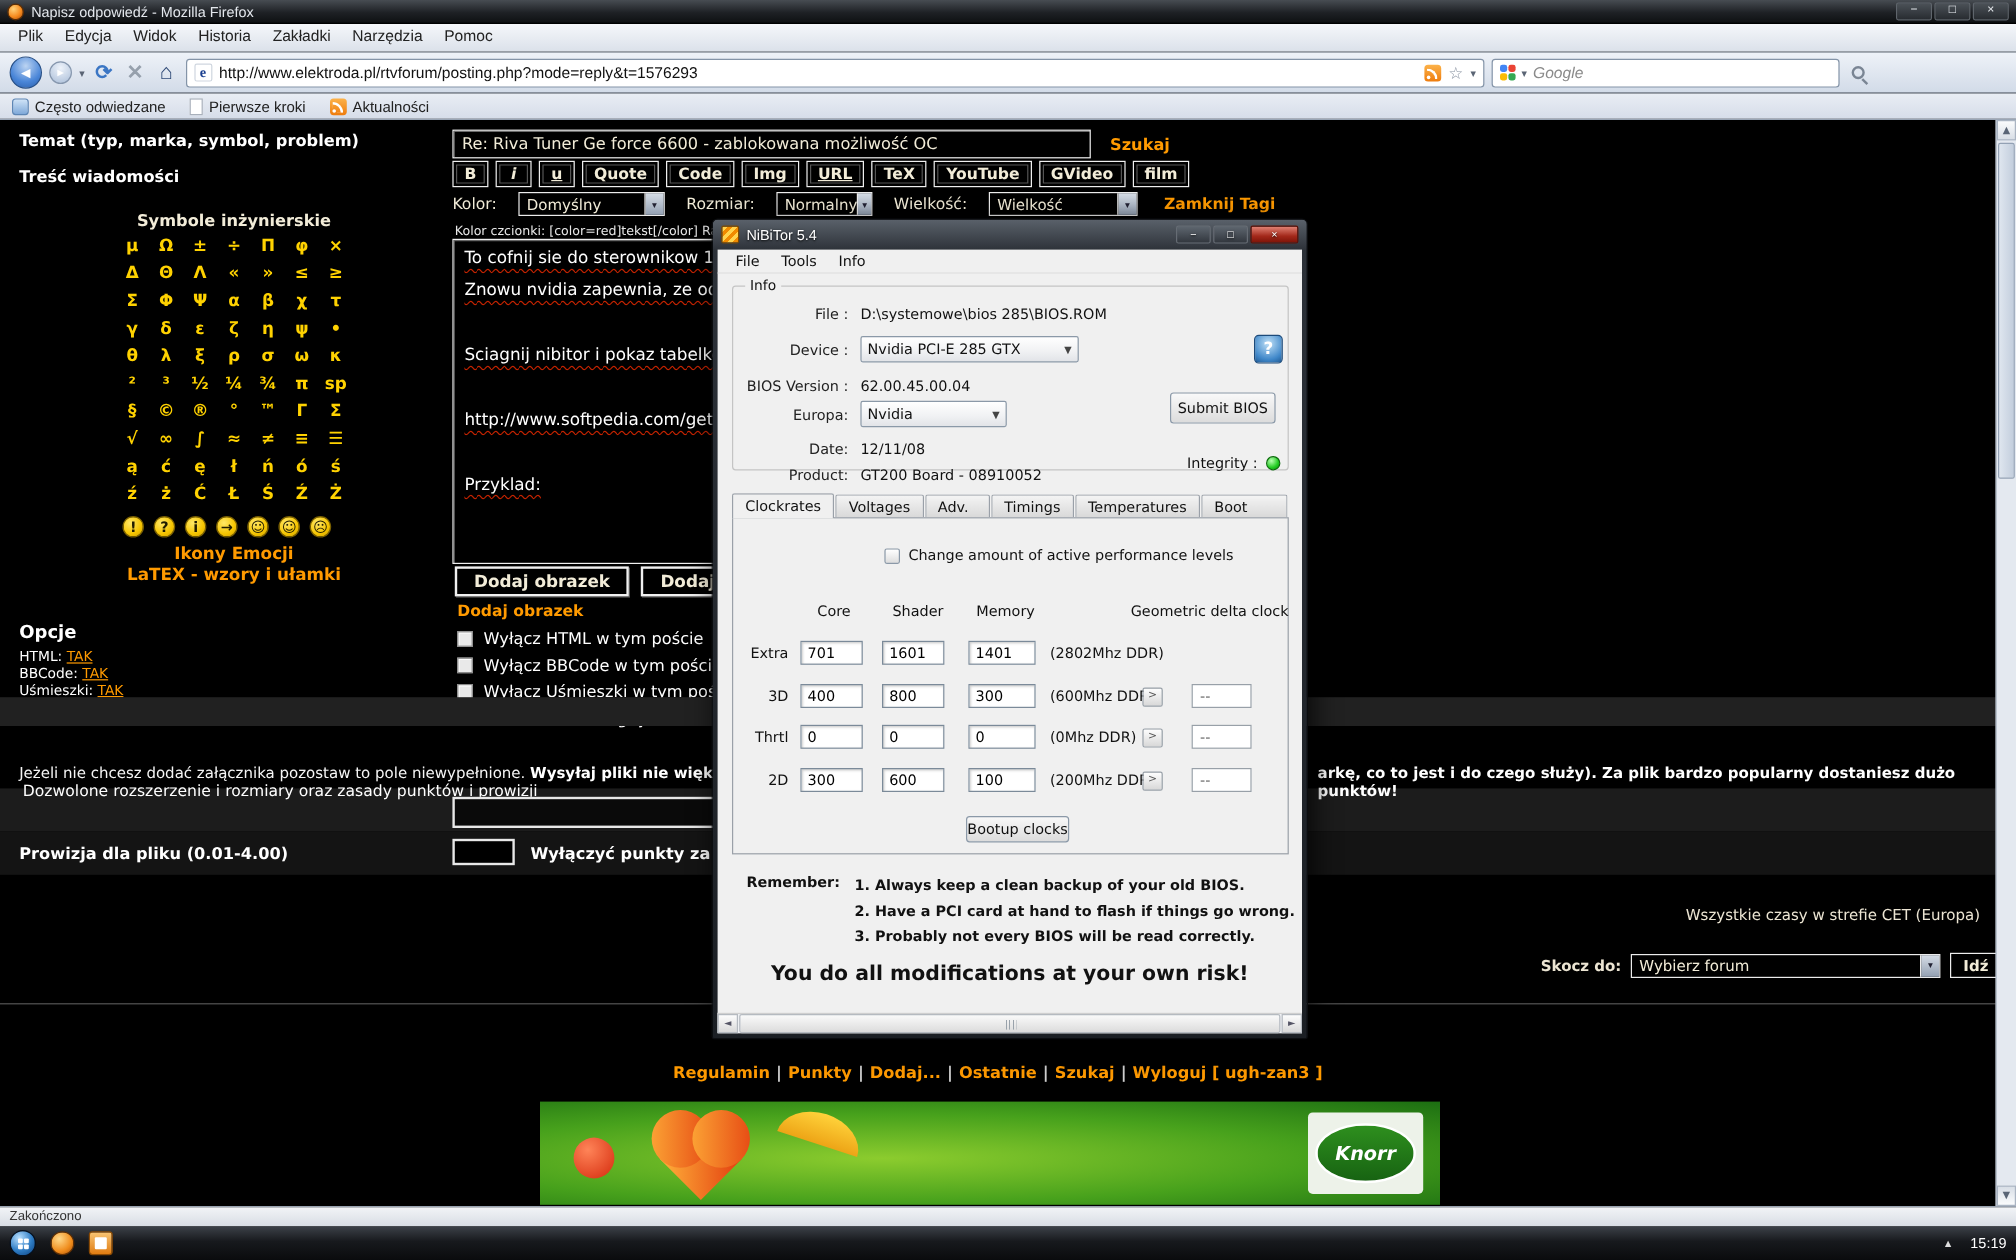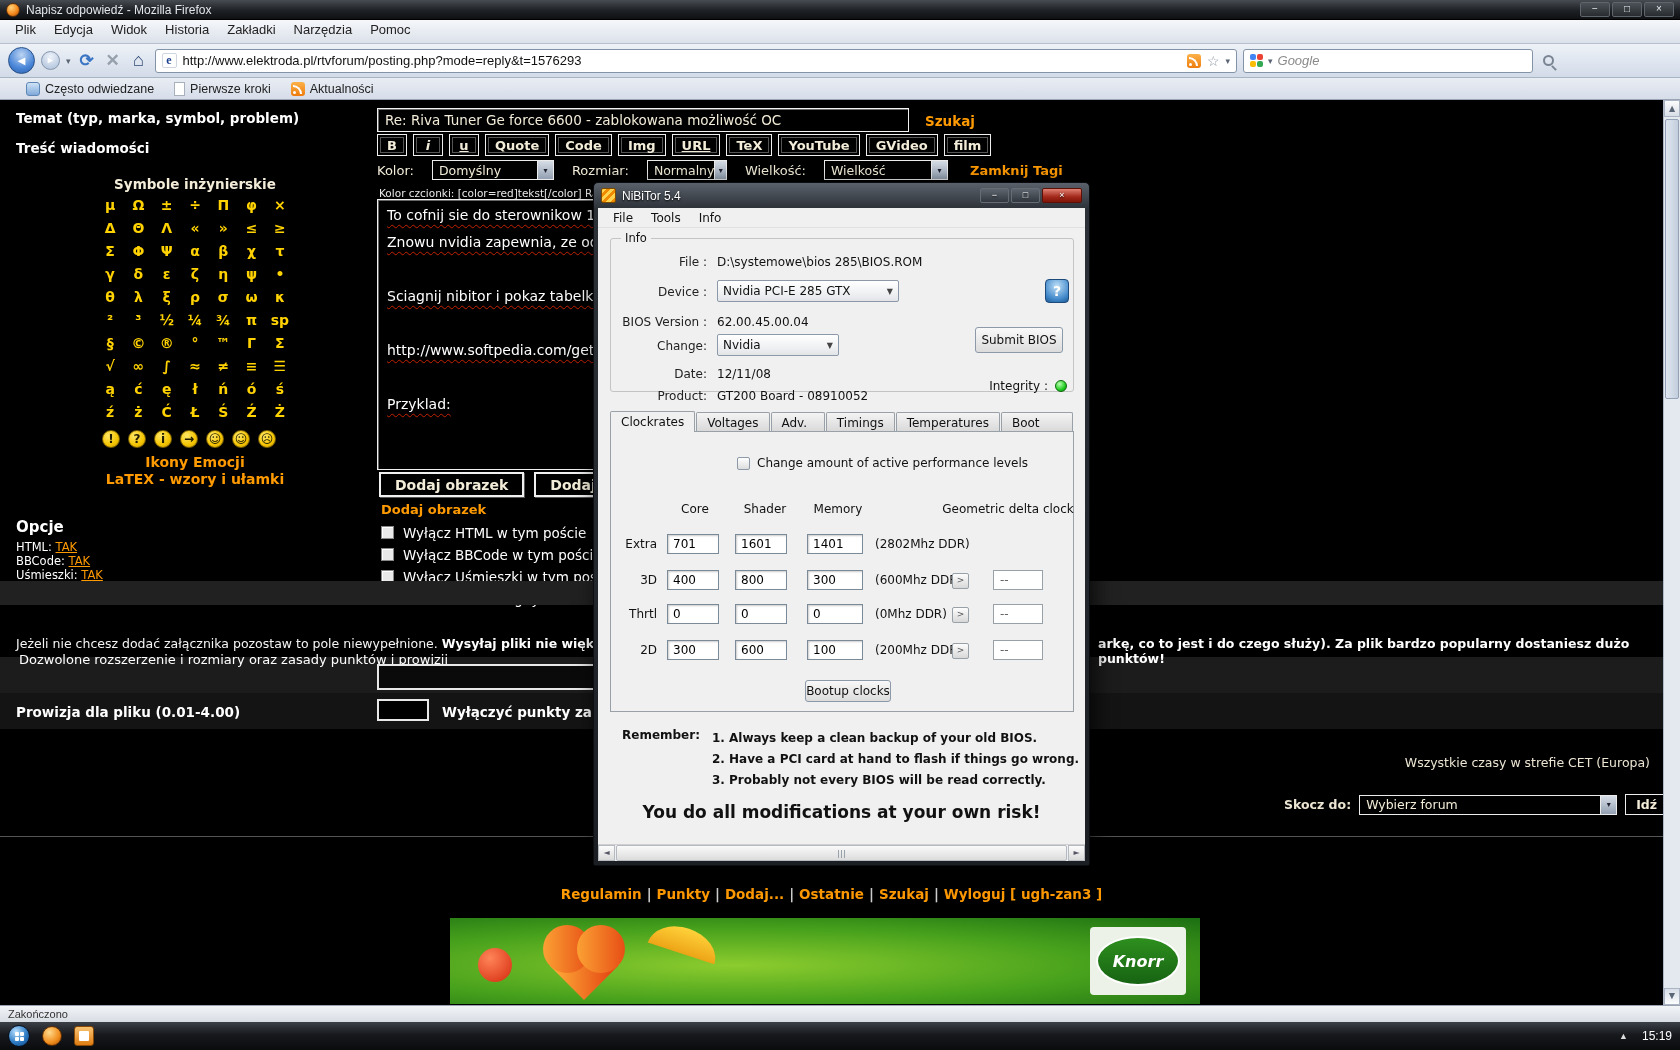--- a/index.html
+++ b/index.html
@@ -27,21 +27,21 @@
   .rss-icon::before{content:"";position:absolute;left:2px;bottom:2px;width:3px;height:3px;border-radius:50%;background:#fff}
   .rss-icon::after{content:"";position:absolute;left:2px;bottom:2px;width:7px;height:7px;border-top:2px solid #fff;border-right:2px solid #fff;border-top-right-radius:100%}
   .star{color:#8a94a2;font-size:14px}
   .search-box{width:290px;height:24px;background:#fff;border:1px solid #8494a8;border-radius:3px;display:flex;align-items:center;padding:0 6px;gap:5px;margin-right:4px}
   .g-icon{display:grid;grid-template-columns:6px 6px;grid-template-rows:6px 6px;gap:1px}
   .g-icon i{border-radius:2px}
   .g-b{background:#4285f4}.g-r{background:#ea4335}.g-y{background:#fbbc05}.g-g{background:#34a853}
   .search-text{color:#8a8a8a;font-style:italic;font-size:13px;flex:1}
   .mag{width:11px;height:11px;border:2px solid #7a8594;border-radius:50%;position:relative;margin-right:118px}
   .mag::after{content:"";position:absolute;left:8px;top:8px;width:2px;height:6px;background:#7a8594;transform:rotate(-45deg)}
-  .ff-bookmarks{position:absolute;left:0;top:78px;right:0;height:22px;background:linear-gradient(#e9edf4,#d6dde9);display:flex;align-items:center;gap:20px;padding:0 26px;font-size:12.5px;color:#222;border-bottom:1px solid #99a5b5}
+  .ff-bookmarks{position:absolute;left:0;top:78px;right:0;height:22px;background:linear-gradient(#e9edf4,#d6dde9);display:flex;align-items:center;gap:20px;padding:0 10px;font-size:12.5px;color:#222;border-bottom:1px solid #99a5b5}
   .bm{display:flex;align-items:center;gap:5px}
   .bm-visited{width:14px;height:14px;border-radius:3px;background:linear-gradient(#cfe3f7,#7fa9d9);border:1px solid #5d86b5}
   .bm-page{width:11px;height:14px;background:#fff;border:1px solid #a8b0bb}
   .ff-status{position:absolute;left:0;right:0;bottom:28px;height:17px;background:linear-gradient(#f2f4f7,#d8dde4);border-top:1px solid #98a2b0;font-size:11px;color:#333;display:flex;align-items:center;padding:0 8px}
 
   
   .ff-content{position:absolute;left:0;top:100px;right:0;bottom:45px;background:#000;font-family:"DejaVu Sans",sans-serif;color:#fff;overflow:hidden}
   .ff-content>*{position:absolute}
   .v-scroll{right:0;top:0;bottom:0;width:17px;background:#e4e9f0;border-left:1px solid #aeb8c6}
   .v-btn{position:absolute;left:0;width:16px;height:17px;background:linear-gradient(#fbfcfd,#d8dee6);border:1px solid #aab4c2;color:#5a6576;font-size:8px;text-align:center;line-height:15px}
@@ -470,21 +470,21 @@
         <span class="nb-group-label">Info</span>
         <span class="gl" style="top:16px">File :</span>
         <span class="gv" style="top:16px">D:\systemowe\bios 285\BIOS.ROM</span>
         <span class="gl" style="top:46px">Device :</span>
         <span class="combo" style="left:106px;top:41px;width:182px;height:22px">
             <span>Nvidia PCI-E 285 GTX</span>
             <span class="carr">▼</span>
           </span>
         <span class="gl" style="top:76px">BIOS Version :</span>
         <span class="gv" style="top:76px">62.00.45.00.04</span>
-        <span class="gl" style="top:100px">Change:</span>
+        <span class="gl" style="top:100px">Europa:</span>
         <span class="combo" style="left:106px;top:95px;width:122px;height:22px">
             <span>Nvidia</span>
             <span class="carr">▼</span>
           </span>
         <span class="gl" style="top:128px">Date:</span>
         <span class="gv" style="top:128px">12/11/08</span>
         <span class="gl" style="top:150px">Product:</span>
         <span class="gv" style="top:150px">GT200 Board - 08910052</span>
         <span class="nb-help">?</span>
         <span class="nb-submit">Submit BIOS</span>

